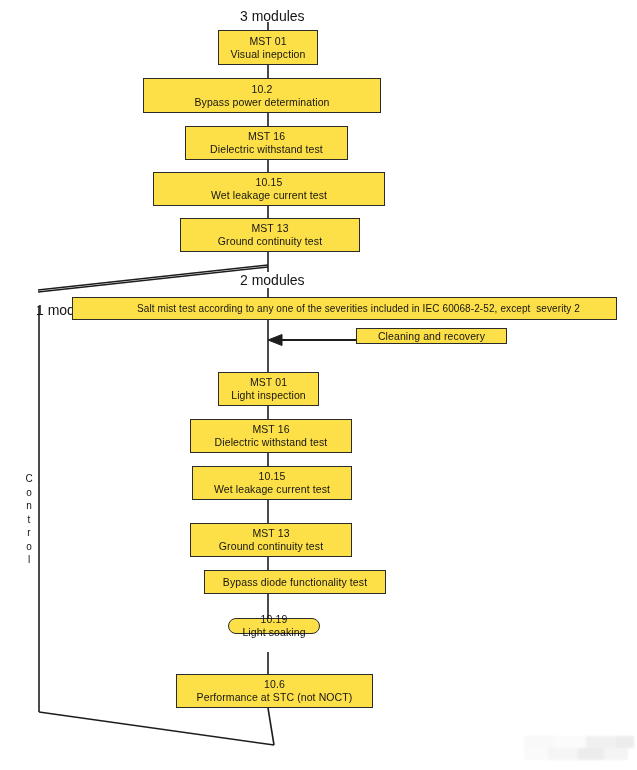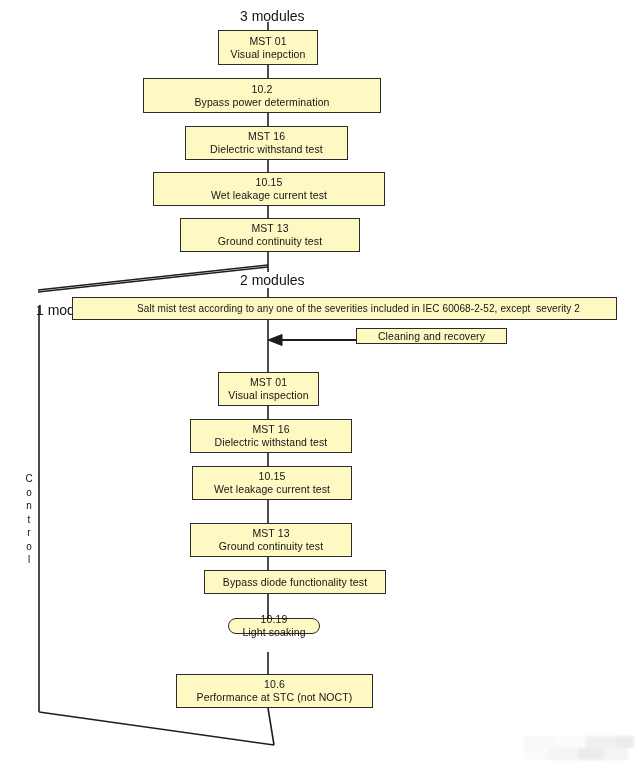--- a/index.html
+++ b/index.html
@@ -23,21 +23,21 @@
     left: 0;
     top: 0;
     width: 637px;
     height: 770px;
     pointer-events: none;
   }
   .node {
     position: absolute;
     box-sizing: border-box;
     border: 1.6px solid #2b2b2b;
-    background: #fef9c3;
+    background: #fde047;
     display: flex;
     flex-direction: column;
     align-items: center;
     justify-content: center;
     text-align: center;
     font-size: 10.5px;
     line-height: 13px;
     letter-spacing: 0.1px;
     color: #141414;
     padding: 1px 4px;
@@ -165,21 +165,21 @@
   <div class="node wide-text" style="left:72px; top:297px; width:545px; height:23px;">
     <span class="l1">Salt mist test according to any one of the severities included in IEC 60068-2-52, except  severity 2</span>
   </div>
 
   <div class="node single" style="left:356px; top:328px; width:151px; height:16px;">
     <span class="l1">Cleaning and recovery</span>
   </div>
 
   <div class="node" style="left:218px; top:372px; width:101px; height:34px;">
     <span class="l1">MST 01</span>
-    <span class="l2">Visual inspection</span>
+    <span class="l2">Light inspection</span>
   </div>
 
   <div class="node" style="left:190px; top:419px; width:162px; height:34px;">
     <span class="l1">MST 16</span>
     <span class="l2">Dielectric withstand test</span>
   </div>
 
   <div class="node" style="left:192px; top:466px; width:160px; height:34px;">
     <span class="l1">10.15</span>
     <span class="l2">Wet leakage current test</span>

